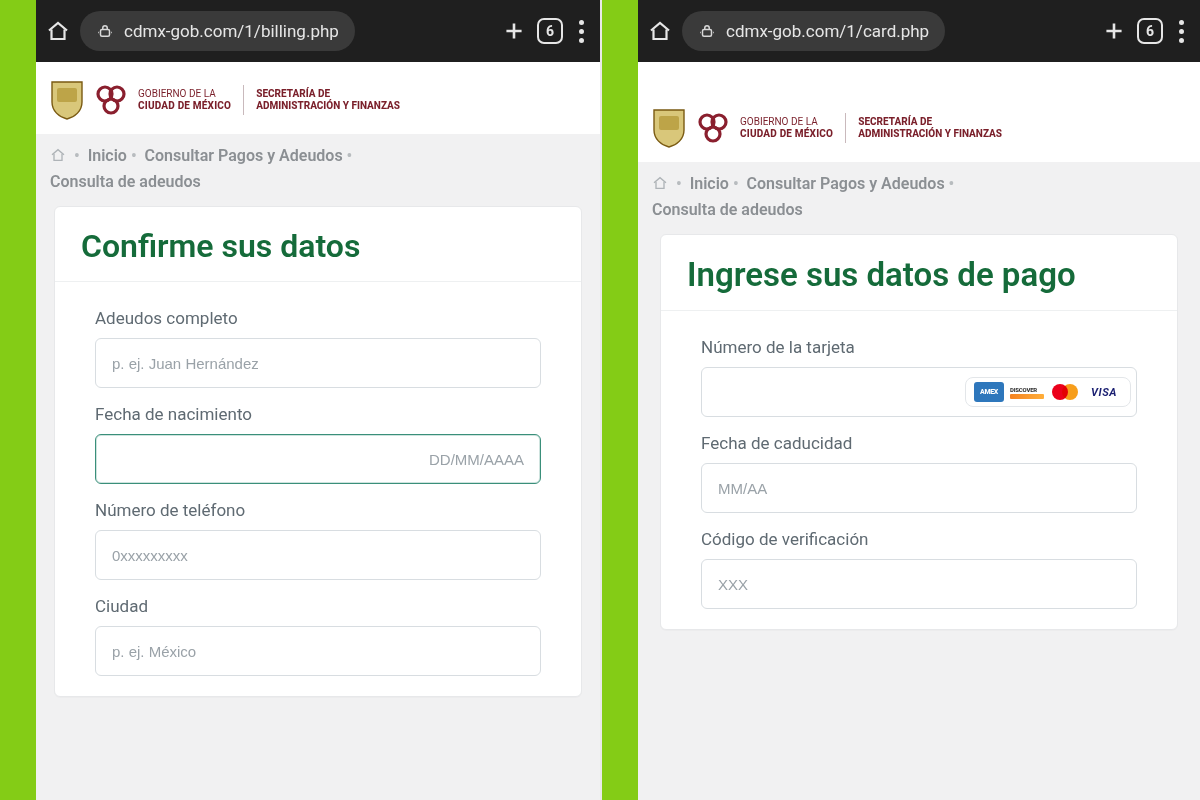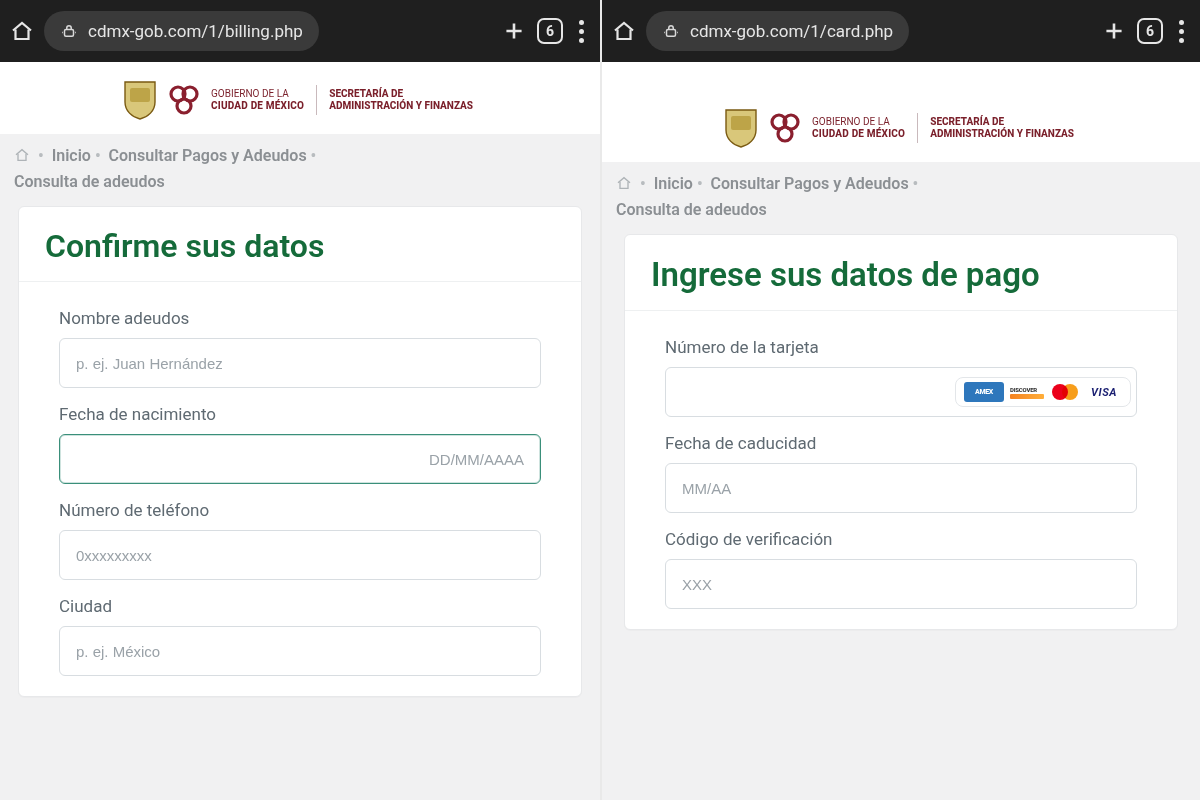--- a/index.html
+++ b/index.html
@@ -1,34 +1,34 @@
 <!DOCTYPE html>
 <html><head>
 <meta charset="utf-8">
 <style>
   * { box-sizing: border-box; margin: 0; padding: 0; }
   html, body { width: 1200px; height: 800px; font-family: -apple-system, "Segoe UI", Roboto, Arial, sans-serif; background:#fff; }
   .wrap { display:flex; width:1200px; height:800px; }
-  .phone { width:600px; height:800px; background:#bef264; display:flex; flex-direction:column; overflow:hidden; }
+  .phone { width:600px; height:800px; background:#84cc16; display:flex; flex-direction:column; overflow:hidden;padding-left:36px; }
   .phone + .phone { border-left: 2px solid #e9e9e9; }
 
   
   .chrome-bar { background:#1f1f1f; height:62px; display:flex; align-items:center; padding:0 10px; gap:10px; color:#e2e2e2; }
   .ci { display:flex; align-items:center; justify-content:center; }
   .home-icon svg, .plus-icon svg, .more-icon { color:#e6e6e6; }
   .url-pill { flex:0 1 auto; height:40px; background:#3a3a3a; border-radius:22px; display:flex; align-items:center; padding:0 16px; gap:10px; color:#dcdcdc; max-width: 340px; }
   .url-pill .lock { width:18px; height:18px; }
   .url-text { font-size:17px; white-space:nowrap; overflow:hidden; text-overflow:ellipsis; color:#e6e6e6; }
   .spacer { flex:1; }
   .tab-count { width:26px; height:26px; border:2.4px solid #e6e6e6; border-radius:7px; display:flex; align-items:center; justify-content:center; font-size:14px; font-weight:700; color:#e6e6e6; }
   .more-dots { display:flex; flex-direction:column; gap:4px; padding:0 6px; }
   .more-dots span { width:5px; height:5px; border-radius:50%; background:#e6e6e6; display:block; }
 
   
-  .page-hd { background:#fff; padding:18px 18px 14px 14px; display:flex; align-items:center; gap:10px;justify-content:center; }
+  .page-hd { background:#fff; padding:18px 18px 14px 14px; display:flex; align-items:center; gap:10px; }
   .shield { width:34px; height:40px; }
   .knot { width:34px; height:40px; }
   .hd-text { display:flex; align-items:center; }
   .hd-left { font-size:10px; color:#7a1f2a; line-height:1.25; padding-right:12px; }
   .hd-left b { font-weight:800; letter-spacing:0.2px; }
   .hd-div { width:1px; height:30px; background:#c9b9bc; }
   .hd-right { font-size:10px; color:#7a1f2a; font-weight:800; line-height:1.25; padding-left:12px; }
 
   
   .crumbs { background:#f1f1f2; padding:10px 14px 12px; color:#8b8f93; font-size:16px; font-weight:600; line-height:1.5; }
@@ -48,21 +48,21 @@
   .field { margin-top:16px; }
   .label { font-size:17px; color:#5f6a72; margin-bottom:10px; }
   .input { width:100%; height:50px; border:1.5px solid #d8dde1; border-radius:6px; padding:0 16px; font-size:15px; color:#7c858c; background:#fff; }
   .input::placeholder { color:#9aa2a8; }
   .input.focused { border-color:#3a8f7a; box-shadow:0 0 0 1px rgba(58,143,122,0.25) inset;text-align:right; }
 
   
   .cardnum-wrap { position:relative; }
   .brands { position:absolute; right:6px; top:50%; transform:translateY(-50%); display:flex; align-items:center; gap:6px; background:#fff; border:1px solid #e3e6e9; border-radius:8px; padding:4px 8px; }
   .brand { height:20px; display:flex; align-items:center; justify-content:center; }
-  .brand.amex { width:40px; background:#2e77bc; color:#fff; font-size:7px; font-weight:800; border-radius:3px; letter-spacing:-0.3px; }
+  .brand.amex { width:30px; background:#2e77bc; color:#fff; font-size:7px; font-weight:800; border-radius:3px; letter-spacing:-0.3px; }
   .brand.disc { width:34px; display:flex; flex-direction:column; align-items:flex-start; gap:1px; }
   .brand.disc .t { font-size:6px; font-weight:800; color:#333; letter-spacing:-0.2px; }
   .brand.disc .bar { width:100%; height:5px; background:linear-gradient(90deg,#f58220,#ffae3a); border-radius:1px; }
   .brand.mc { width:30px; position:relative; }
   .brand.mc .c1,.brand.mc .c2 { width:16px; height:16px; border-radius:50%; position:absolute; top:2px; }
   .brand.mc .c1 { background:#eb001b; left:2px; }
   .brand.mc .c2 { background:#f79e1b; left:12px; mix-blend-mode:multiply; }
   .brand.visa { width:36px; color:#1a1f71; font-size:11px; font-weight:700; font-style:italic; letter-spacing:0.5px; }
 
 </style>
@@ -143,21 +143,21 @@
       <a href="#">Inicio</a><span class="sep">•</span>
       <a href="#">Consultar Pagos y Adeudos</a><span class="sep">•</span><br>
       <span>Consulta de adeudos</span>
     </div>
 
     <div class="card-area">
       <div class="card">
         <h1>Confirme sus datos</h1>
         <div class="form">
           <div class="field">
-            <div class="label">Nombre adeudos</div>
+            <div class="label">Adeudos completo</div>
             <input class="input" placeholder="p. ej. Juan Hernández" style="">
           </div>
           <div class="field">
             <div class="label">Fecha de nacimiento</div>
             <input class="input focused" placeholder="DD/MM/AAAA" style="">
           </div>
           <div class="field">
             <div class="label">Número de teléfono</div>
             <input class="input" placeholder="0xxxxxxxxx" style="">
           </div>

